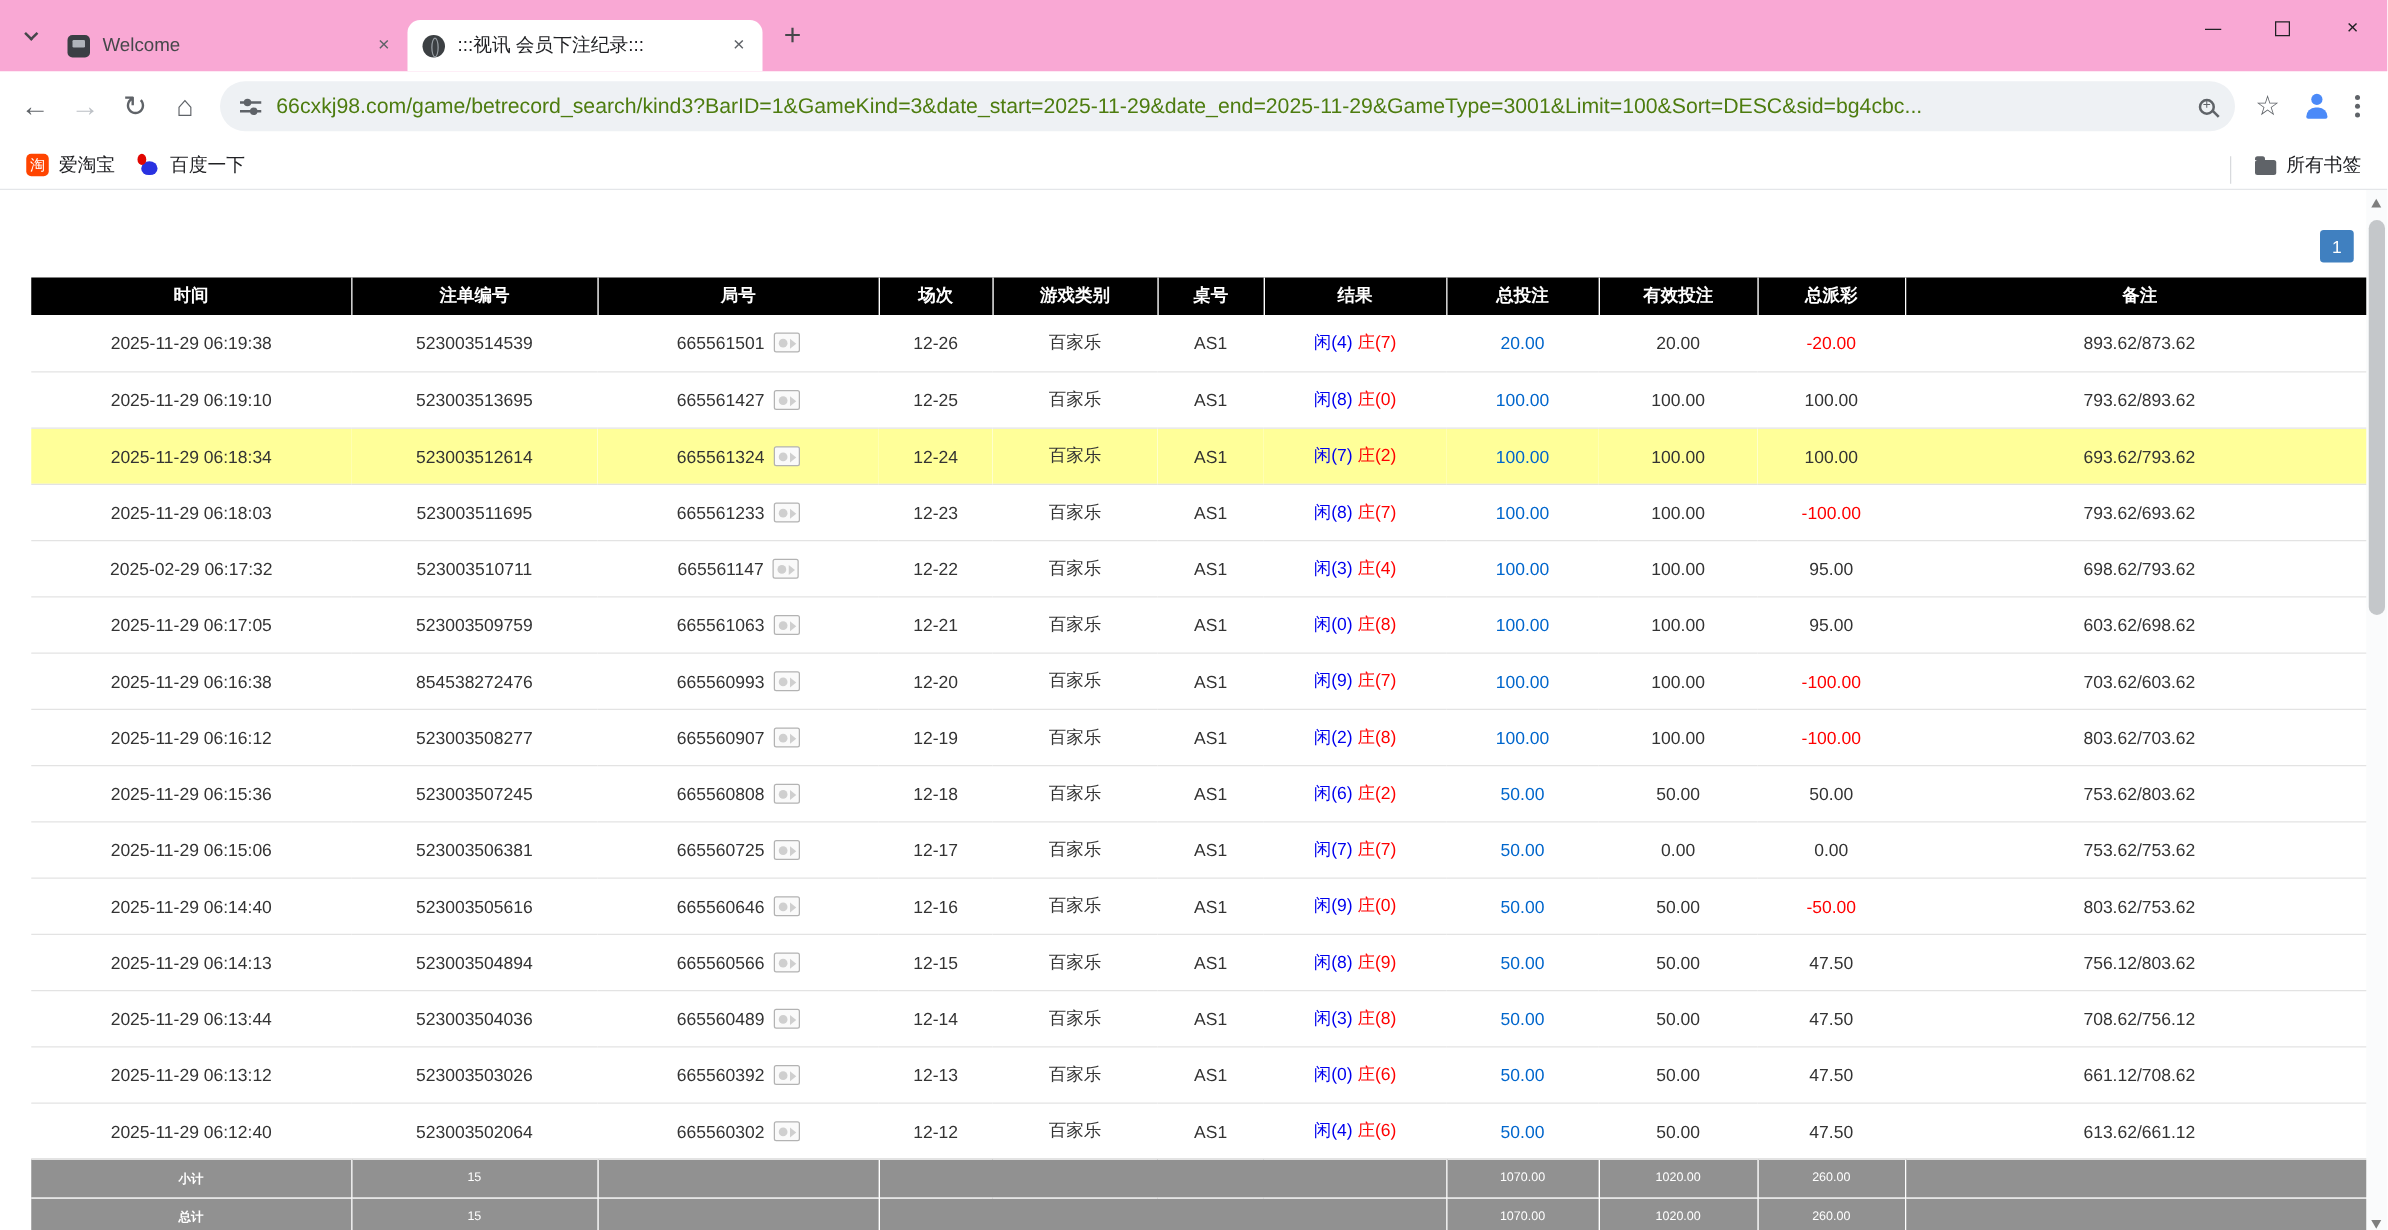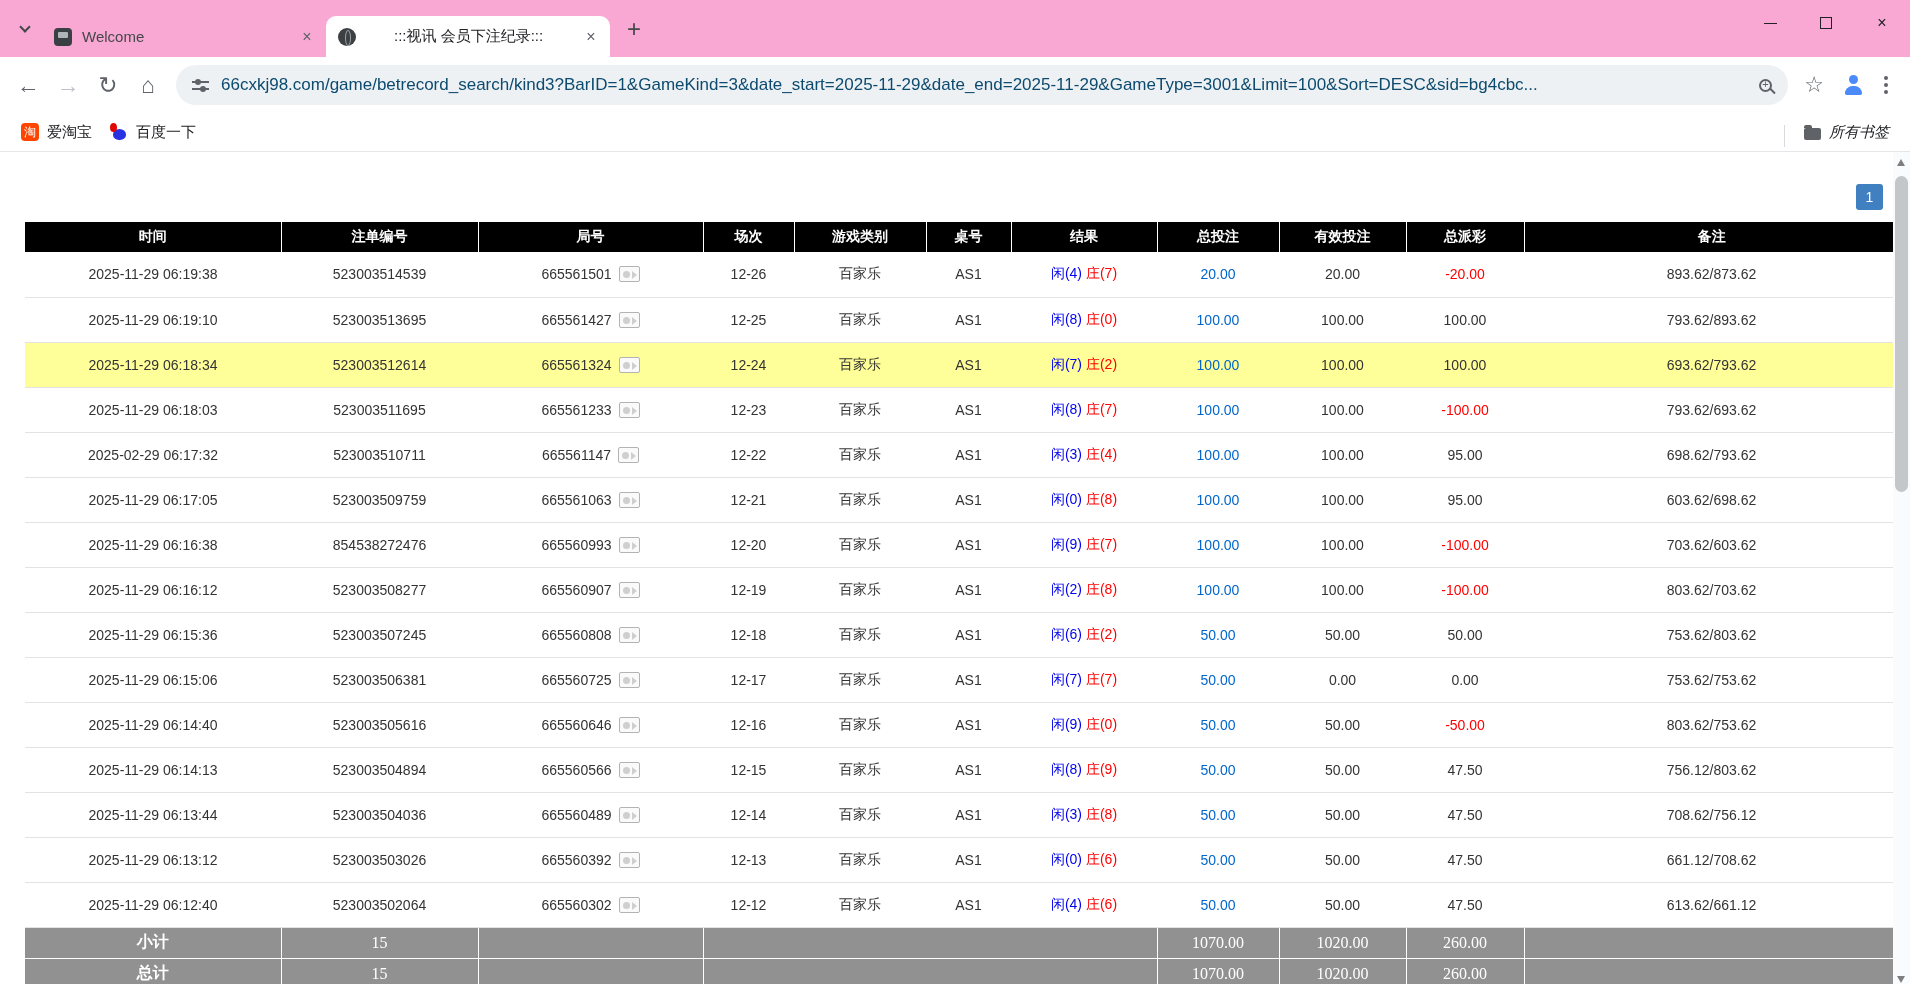--- a/index.html
+++ b/index.html
@@ -7,21 +7,21 @@
     font-family:"Liberation Sans","DejaVu Sans",sans-serif; }
 
   
   .tab-strip { height:57px; background:#f9a8d4; display:flex; align-items:flex-end; position:relative; }
   .tab-search-btn { align-self:center; width:30px; height:30px; margin:0 2px 0 10px;
     display:flex; align-items:center; justify-content:center; border-radius:50%; }
   .chev { width:8px; height:8px; border-right:2px solid #45474a; border-bottom:2px solid #45474a;
     transform:rotate(45deg); margin-top:-4px; }
   .tab { width:284px; height:41px; display:flex; align-items:center; padding:0 8px 0 12px;
     border-radius:10px 10px 0 0; font-size:15px; color:#45474a; }
-  .tab.active { background:#fff; color:#202124;gap:28px; }
+  .tab.active { background:#fff; color:#202124; }
   .favicon { width:18px; height:18px; margin-right:10px; flex:0 0 auto; }
   .fav-welcome { background:#3a3f44; border-radius:4px; position:relative; }
   .fav-welcome::after { content:""; position:absolute; left:4px; top:4px; width:10px; height:6px;
     background:#aeb4ba; border-radius:1px; }
   .fav-globe { background:#3c4043; border-radius:50%; position:relative; }
   .fav-globe::after { content:""; position:absolute; left:7px; top:2px; width:4px; height:14px;
     border-radius:50%; border:1px solid #9aa0a6; }
   .tab-title { flex:1; white-space:nowrap; overflow:hidden; text-overflow:ellipsis; }
   .tab-close { width:22px; height:22px; border-radius:50%; display:flex; align-items:center;
     justify-content:center; font-size:16px; color:#5f6368; flex:0 0 auto; }
@@ -37,21 +37,21 @@
   .nav-btn { width:40px; height:40px; border-radius:50%; display:flex; align-items:center;
     justify-content:center; font-size:23px; color:#5f6368; flex:0 0 auto; }
   .nav-btn.disabled { color:#bdc1c6; }
   .url-bar { flex:1; height:40px; background:#eef1f4; border-radius:20px; display:flex;
     align-items:center; padding:0 16px; margin:0 8px; min-width:0; }
   .tune-icon { position:relative; width:17px; height:17px; margin-right:12px; flex:0 0 auto; }
   .tune-icon::before { content:""; position:absolute; left:0; right:0; top:4px; height:2px; background:#5f6368; }
   .tune-icon::after { content:""; position:absolute; left:0; right:0; bottom:4px; height:2px; background:#5f6368; }
   .tune-icon .k1 { position:absolute; top:2px; left:3px; width:6px; height:6px; border-radius:50%; background:#5f6368; }
   .tune-icon .k2 { position:absolute; bottom:2px; right:3px; width:6px; height:6px; border-radius:50%; background:#5f6368; }
-  .url-text { flex:1; font-size:17px; color:#0c4a6e; white-space:nowrap; overflow:hidden; }
+  .url-text { flex:1; font-size:17px; color:#4d7c0f; white-space:nowrap; overflow:hidden; }
   .mag-icon { width:13px; height:13px; border:2px solid #5f6368; border-radius:50%; position:relative;
     margin-left:10px; flex:0 0 auto; }
   .mag-icon::before { content:"+"; position:absolute; left:0; top:-3px; width:9px; text-align:center;
     font-size:11px; color:#5f6368; }
   .mag-icon::after { content:""; position:absolute; width:7px; height:2px; background:#5f6368;
     transform:rotate(45deg); right:-6px; bottom:-2px; }
   .star-btn { font-size:22px; color:#5f6368; width:36px; height:36px; display:flex; align-items:center;
     justify-content:center; flex:0 0 auto; }
   .person-icon { width:22px; height:22px; position:relative; margin:0 10px; flex:0 0 auto; }
   .person-icon::before { content:""; position:absolute; top:1px; left:7px; width:9px; height:9px;
@@ -64,21 +64,21 @@
   .bookmarks-bar { height:39px; background:#fff; border-bottom:1px solid #e4e6e9; display:flex;
     align-items:center; padding:0 12px; font-size:15px; color:#202124; }
   .bm-item { display:flex; align-items:center; gap:8px; padding:0 9px; height:29px; border-radius:15px; }
   .taobao-icon { width:18px; height:18px; background:#ff4400; border-radius:4px; color:#fff;
     font-size:12px; display:flex; align-items:center; justify-content:center; }
   .baidu-icon { position:relative; width:18px; height:18px; }
   .baidu-icon::before { content:""; position:absolute; left:3px; top:6px; width:13px; height:11px;
     background:#2932e1; border-radius:50% 50% 46% 46%; }
   .baidu-icon::after { content:""; position:absolute; left:0; top:0; width:7px; height:9px;
     background:#e10601; border-radius:50%; }
-  .bm-right { margin-left:auto; display:flex; align-items:flex-end; gap:10px;font-style:italic; }
+  .bm-right { margin-left:auto; display:flex; align-items:flex-end; gap:10px; }
   .bm-sep { width:1px; height:22px; background:#d8dadd; }
   .folder-icon { position:relative; width:17px; height:12px; background:#5f6368; border-radius:2px; margin-top:3px; }
   .folder-icon::before { content:""; position:absolute; top:-3px; left:0; width:8px; height:3px;
     background:#5f6368; border-radius:2px 2px 0 0; }
 
   
   .page { position:relative; height:838px; background:#fff; }
   .pager { position:absolute; top:32px; right:27px; min-width:27px; height:26px; padding:0 6px;
     background:var(--pager-blue,#4080c0); color:#fff; display:flex; align-items:center;
     justify-content:center; font-size:14px; border-radius:3px; cursor:pointer; }
@@ -96,21 +96,21 @@
   .bet-link { color:var(--link-blue,#0066cc); text-decoration:none; cursor:pointer; }
   td.neg { color:var(--negative-red,#ff0000); }
   .video-icon { display:inline-block; width:21px; height:16px; background:#fafafa;
     border:1px solid #b3b3b3; border-radius:2px; margin-left:7px; vertical-align:-3px;
     position:relative; cursor:pointer; }
   .video-icon::before { content:""; position:absolute; left:3px; top:4px; width:7px; height:7px;
     border-radius:50%; background:#cfcfcf; }
   .video-icon::after { content:""; position:absolute; right:2px; top:4px; width:0; height:0;
     border-left:5px solid #cfcfcf; border-top:4px solid transparent; border-bottom:4px solid transparent; }
   .bet-table tfoot td { background:var(--footer-gray,#919191); color:#fff; height:31px;
-    text-align:center; border-right:1px solid #fff; border-bottom:1px solid #fff; font-size:16px;font-family:Liberation Serif, serif; }
+    text-align:center; border-right:1px solid #fff; border-bottom:1px solid #fff; font-size:10px; }
   .bet-table tfoot td:last-child { border-right:none; }
   .foot-label { font-weight:bold; }
 
   
   .scrollbar { position:absolute; right:0; top:0; width:17px; height:838px; background:#fafbfc; }
   .sb-arrow { position:absolute; left:4px; width:0; height:0;
     border-left:4.5px solid transparent; border-right:4.5px solid transparent; }
   .sb-up { top:7px; border-bottom:7px solid #7e7e7e; }
   .sb-down { bottom:7px; border-top:7px solid #7e7e7e; }
   .sb-thumb { position:absolute; left:2px; width:13px; top:24px; height:316px; background:#c4c7ca;

